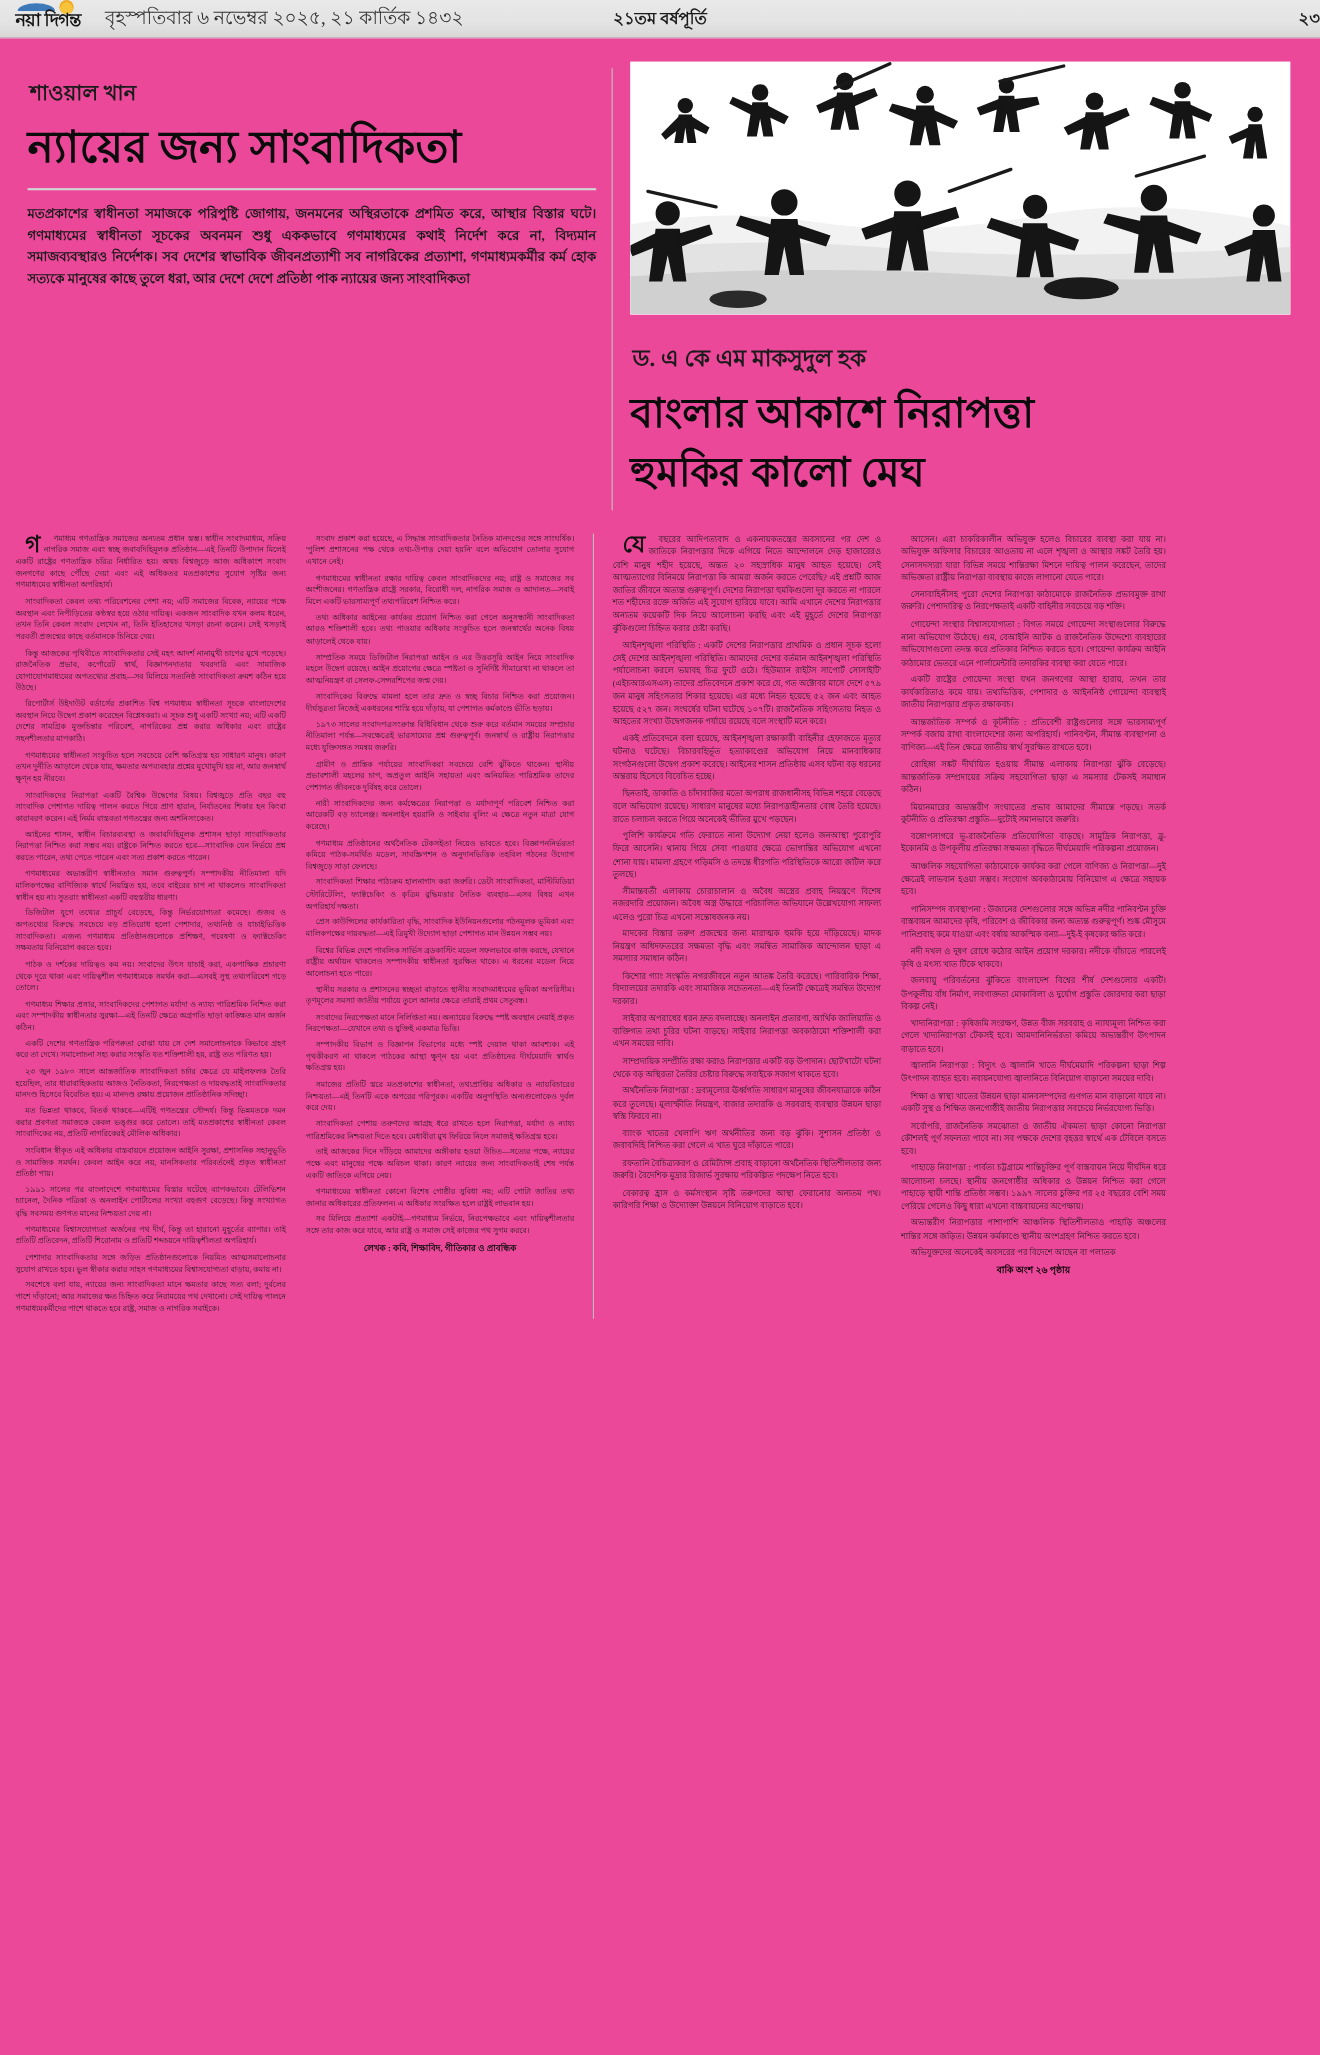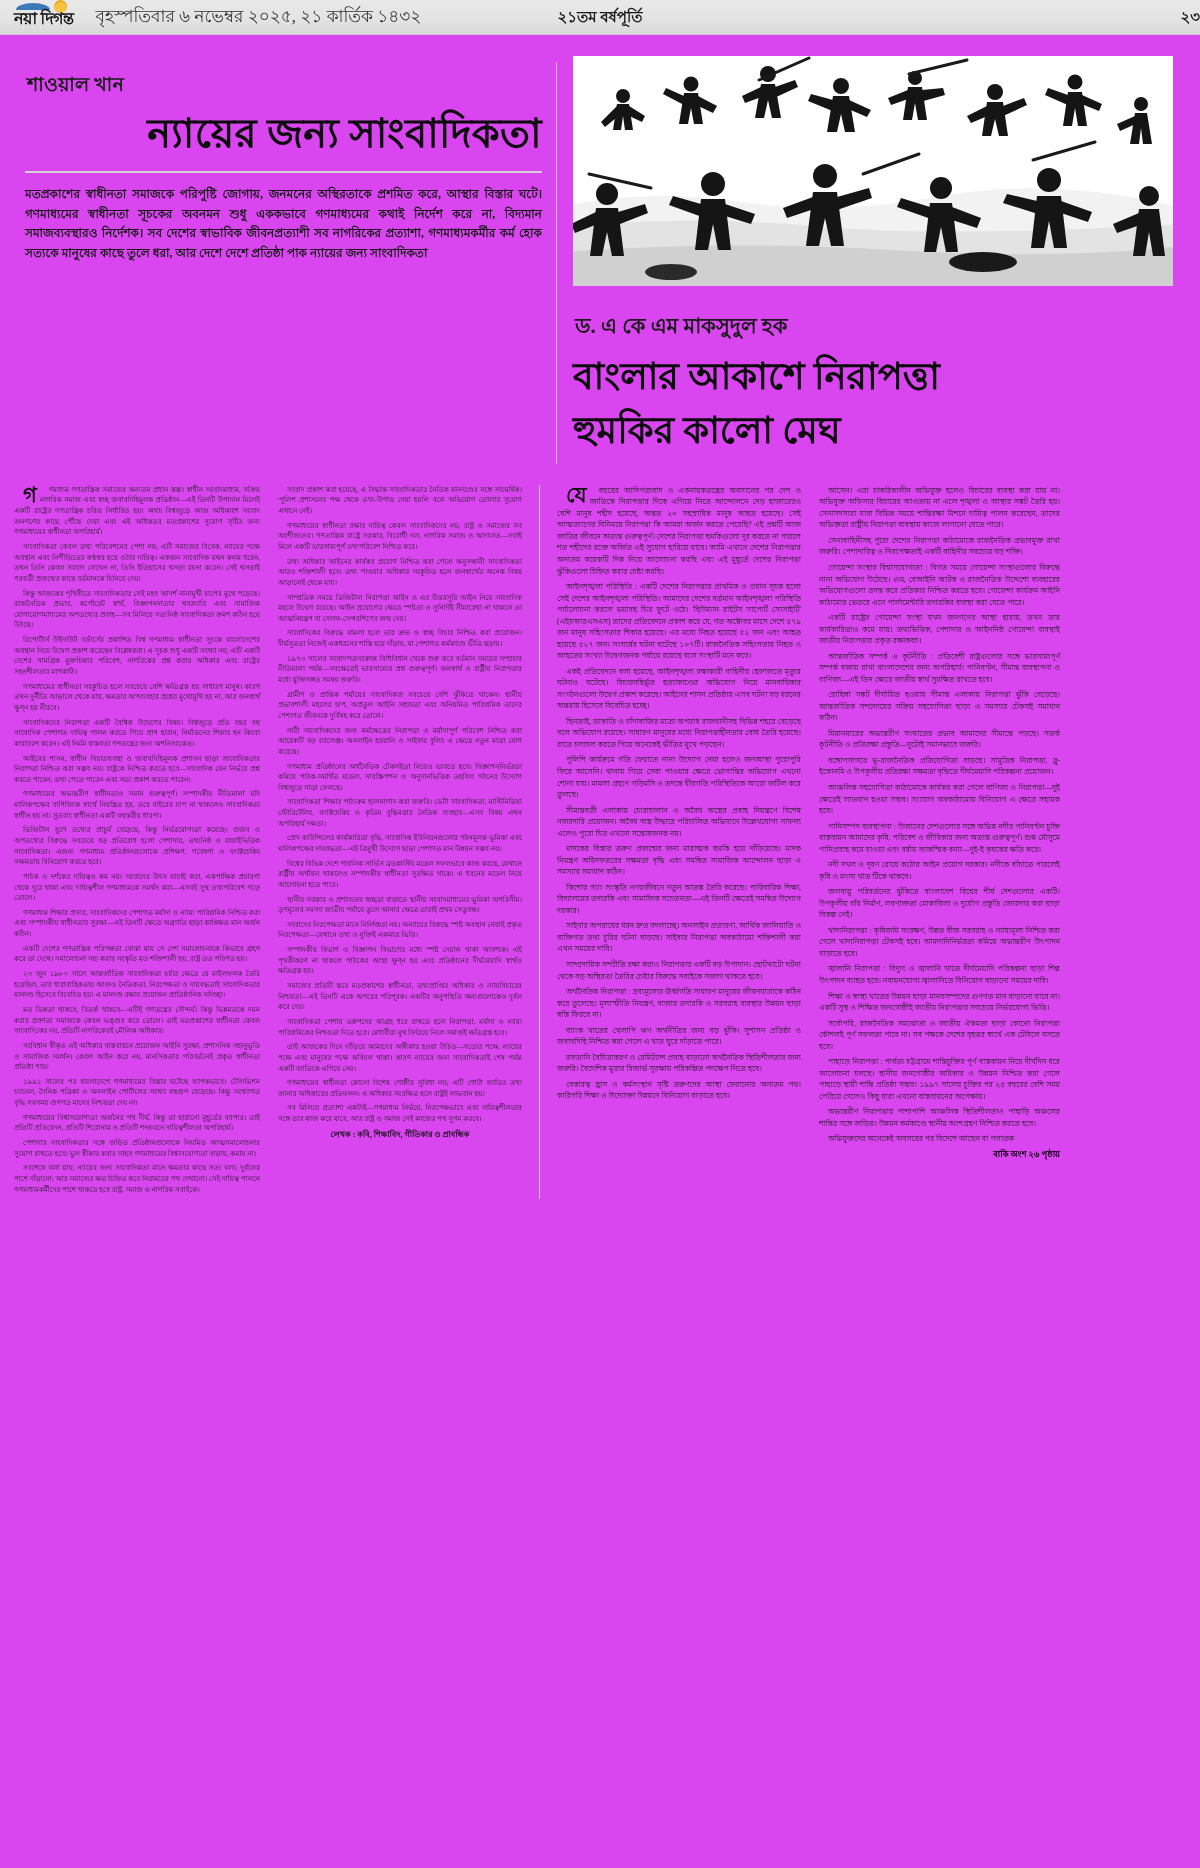--- a/index.html
+++ b/index.html
@@ -3,21 +3,21 @@
 <meta charset="utf-8">
 <title>নয়া দিগন্ত — ২১তম বর্ষপূর্তি</title>
 <style>
   html,body{margin:0;padding:0;background:#ffffff;}
   body{
     width:1200px;height:1868px;
     font-family:"Liberation Serif","DejaVu Serif",serif;
     color:#111;
     -webkit-font-smoothing:antialiased;
   }
-  .page{position:relative;width:1200px;height:1868px;overflow:hidden;background:#d946ef;}
+  .page{position:relative;width:1200px;height:1868px;overflow:hidden;background:#ec4899;}
 
   
   .masthead{
     position:relative;height:34px;
     background:linear-gradient(to bottom,#e9e9e9 0%,#e3e3e3 60%,#d8d8d8 100%);
     border-bottom:1px solid #c9c9c9;
     display:flex;align-items:center;
   }
   .logo{
     display:flex;align-items:center;gap:3px;
@@ -54,21 +54,21 @@
   .topleft{width:545px;padding:18px 14px 0 14px;box-sizing:border-box;}
   .vrule{width:1px;background:#c2c2c2;margin:16px 0 0 0;flex:0 0 1px;}
   .topright{flex:1;padding:10px 16px 0 16px;box-sizing:border-box;}
 
   .byline{
     font-size:19px;font-weight:bold;color:#1b1b1b;margin:6px 0 8px 2px;
     letter-spacing:.2px;
   }
   .headline-main{
     font-size:40px;line-height:1.18;font-weight:bold;color:#0c0c0c;
-    margin:0 0 14px 0;letter-spacing:.3px;text-align:right;
+    margin:0 0 14px 0;letter-spacing:.3px;
   }
   .hr-thin{height:2px;background:#d2d2d2;margin:4px 0 12px 0;}
   .standfirst{
     font-size:12px;line-height:1.62;font-weight:bold;color:#1a1a1a;
     text-align:justify;margin:0 0 14px 0;
   }
 
   
   .photo{
     width:100%;height:230px;position:relative;overflow:hidden;
@@ -100,21 +100,21 @@
   .col p{margin:0 0 4px 0;}
   .col p.ind{text-indent:9px;}
 
   .dropcap{
     float:left;font-size:21px;line-height:.86;font-weight:bold;
     padding:1px 3px 0 0;color:#111;
   }
 
   .col.seg2{font-size:7.6px;line-height:1.52;}
   .lekhok{font-size:8px;font-weight:bold;text-align:center;margin-top:5px;color:#111;}
-  .baki{font-size:8.4px;font-weight:bold;text-align:right;margin-top:4px;color:#000;}
+  .baki{font-size:8.4px;font-weight:bold;text-align:center;margin-top:4px;color:#000;}
 </style>
 </head>
 <body>
 
 <div class="page">
 
   <div class="masthead">
     <div class="logo">
       <span class="swoosh"></span>
       <span class="sunburst"></span>

